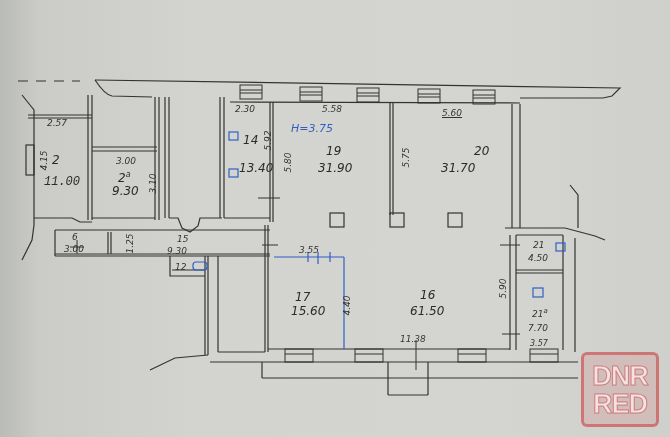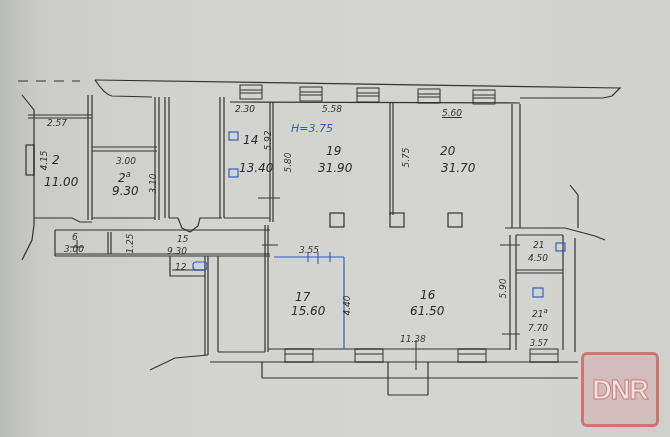--- a/index.html
+++ b/index.html
@@ -155,21 +155,21 @@
     <rect x="229" y="169" width="9" height="8"></rect>
     <rect x="556" y="243" width="9" height="8"></rect>
     <rect x="533" y="288" width="10" height="9"></rect>
     <rect x="193" y="262" width="14" height="8" rx="3"></rect>
   </g>
 </svg>
 
 <div class="lbl dim" style="left:47px;top:118px;">2.57</div>
 <div class="lbl dim rot" style="left:34px;top:155px;">4.15</div>
 <div class="lbl room-num" style="left:52px;top:155px;">2</div>
-<div class="lbl room-area" style="left:44px;top:177px;">11.00</div>
+<div class="lbl room-area" style="left:44px;top:177px;font-family:Liberation Mono, monospace;">11.00</div>
 
 <div class="lbl dim" style="left:116px;top:156px;">3.00</div>
 <div class="lbl room-num" style="left:118px;top:169px;"><span>2</span><sup style="font-size:8px">a</sup></div>
 <div class="lbl room-area" style="left:112px;top:186px;">9.30</div>
 <div class="lbl dim rot" style="left:143px;top:178px;">3.10</div>
 
 <div class="lbl dim" style="left:72px;top:232px;">6</div>
 <div class="lbl dim" style="left:64px;top:244px;">3.00</div>
 <div class="lbl dim rot" style="left:120px;top:238px;">1.25</div>
 
@@ -183,34 +183,35 @@
 <div class="lbl dim rot" style="left:258px;top:135px;">5.92</div>
 
 <div class="lbl dim" style="left:322px;top:104px;">5.58</div>
 <div class="lbl blue" style="left:291px;top:123px;">H=3.75</div>
 <div class="lbl dim rot" style="left:278px;top:157px;">5.80</div>
 <div class="lbl room-num" style="left:326px;top:146px;">19</div>
 <div class="lbl room-area" style="left:318px;top:163px;">31.90</div>
 
 <div class="lbl dim" style="left:442px;top:108px;text-decoration:underline;">5.60</div>
 <div class="lbl dim rot" style="left:396px;top:152px;">5.75</div>
-<div class="lbl room-num" style="left:440px;top:146px;">20</div>
+<div class="lbl room-num" style="left:474px;top:146px;">20</div>
 <div class="lbl room-area" style="left:441px;top:163px;">31.70</div>
 
 <div class="lbl dim" style="left:299px;top:245px;">3.55</div>
 <div class="lbl room-num" style="left:295px;top:292px;">17</div>
 <div class="lbl room-area" style="left:291px;top:306px;">15.60</div>
 <div class="lbl dim rot" style="left:337px;top:300px;">4.40</div>
 
 <div class="lbl room-num" style="left:420px;top:290px;">16</div>
 <div class="lbl room-area" style="left:410px;top:306px;">61.50</div>
 <div class="lbl dim" style="left:400px;top:334px;">11.38</div>
 <div class="lbl dim rot" style="left:493px;top:283px;">5.90</div>
 
 <div class="lbl dim" style="left:533px;top:240px;">21</div>
 <div class="lbl dim" style="left:528px;top:253px;text-align:right;">4.50</div>
 <div class="lbl dim" style="left:532px;top:306px;"><span>21</span><sup style="font-size:7px">a</sup></div>
 <div class="lbl dim" style="left:528px;top:323px;">7.70</div>
 <div class="lbl dim" style="left:530px;top:338px;font-size:8px;">3.57</div>
 
 <div class="watermark">
   <span>DNR</span>
+  <span>RED</span>
 </div>
 
 </body></html>

